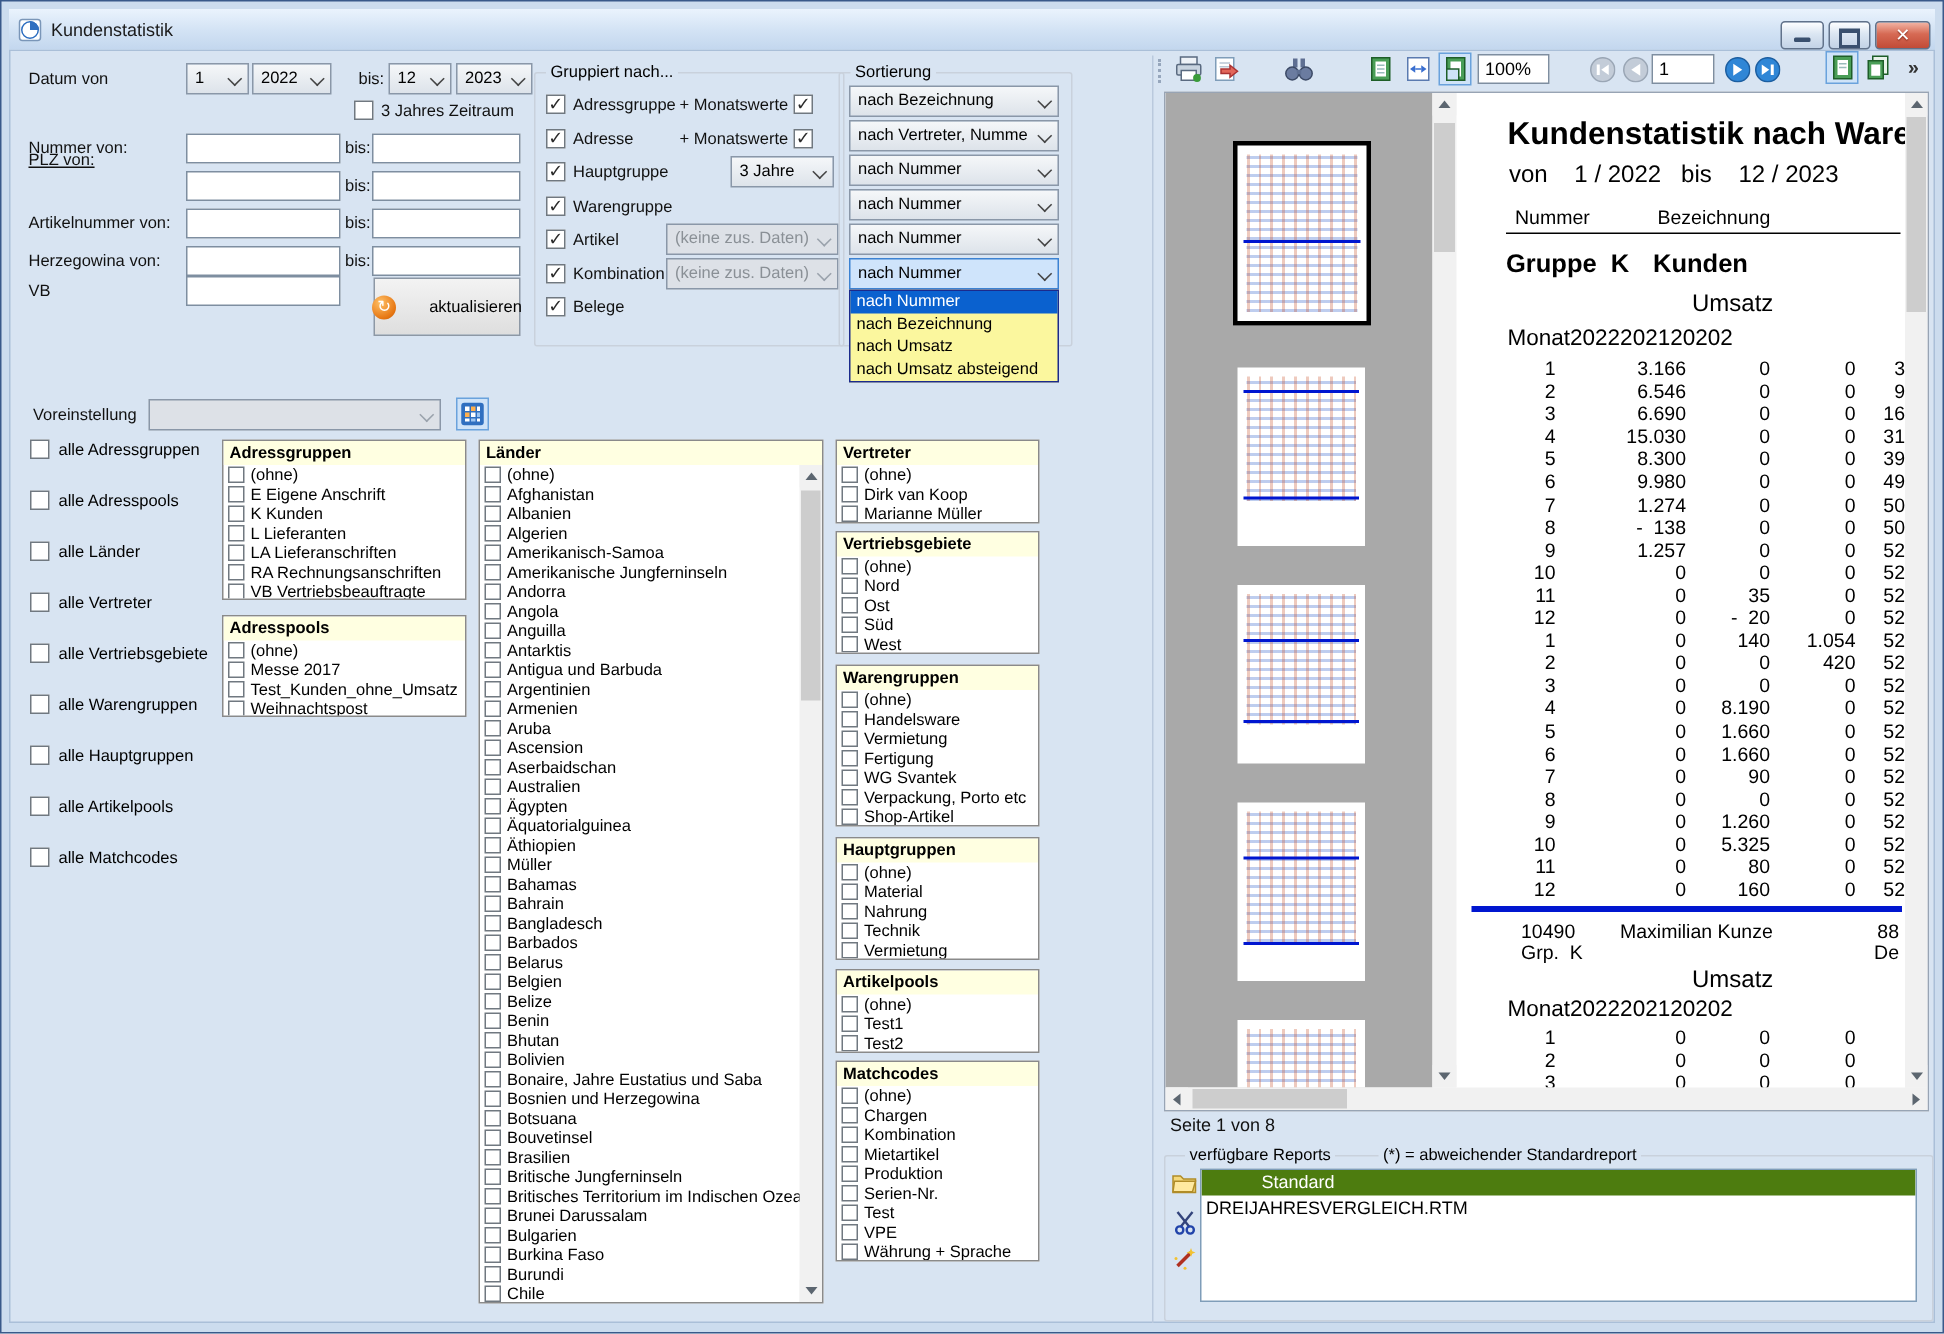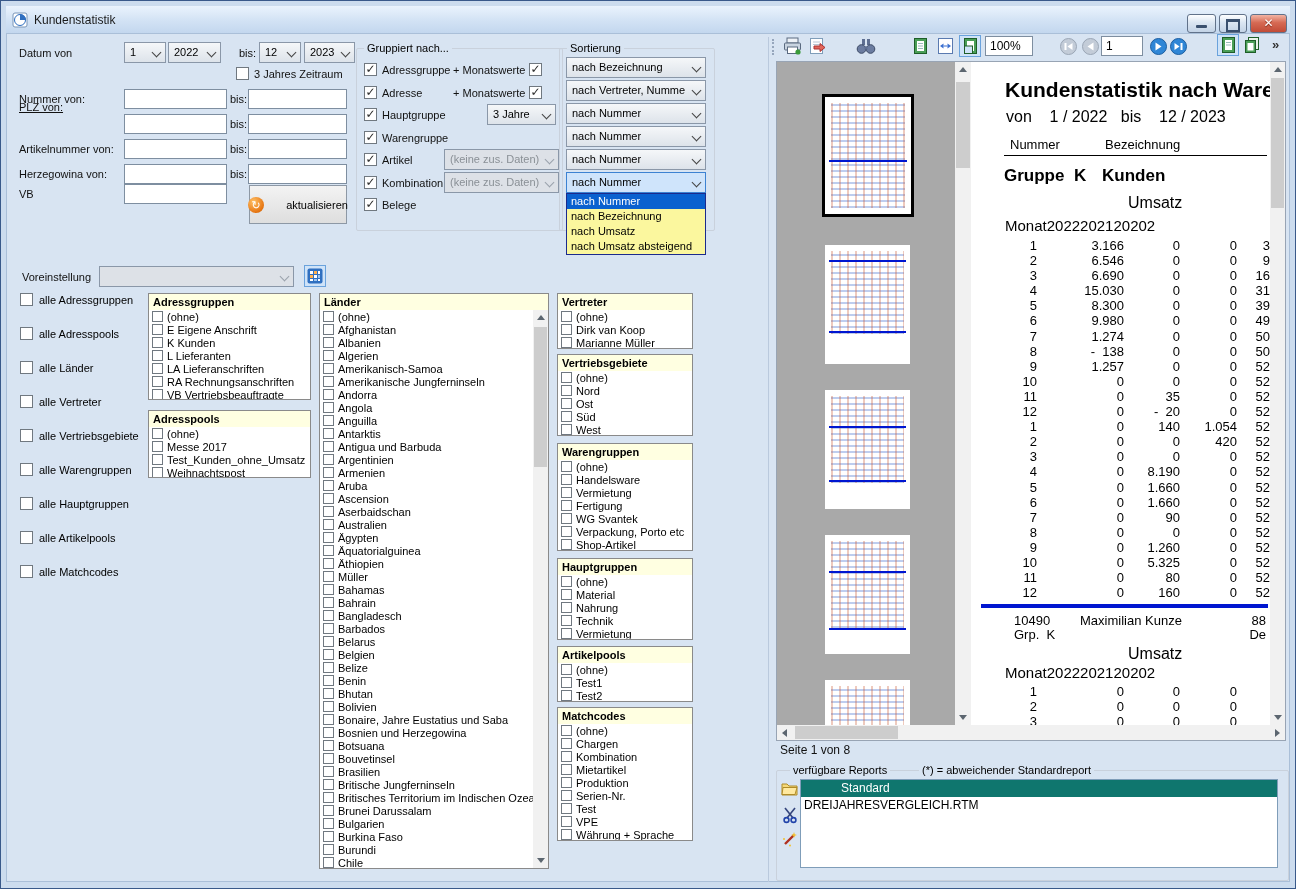--- a/index.html
+++ b/index.html
@@ -64,21 +64,21 @@
   .rhead{font-size:15px;}
   .rhead span{text-align:right;}
   .rrow{height:15.1px;font-size:13px;}
   .rrow span{text-align:right;}
   .rc0{width:32px;}.rc1{width:87px;}.rc2{width:56px;}.rc3{width:57px;}.rc4{width:33px;}
   .rrows{position:absolute;}
   .blue-rule{position:absolute;background:#0016d0;}
   .rbold{font-weight:normal;font-size:13px;}
   .replist{position:absolute;left:799px;top:778px;width:478px;height:89px;background:#fff;border:1px solid #7f9db9;box-sizing:border-box;font-size:12px;overflow:hidden;}
   .replist .rep-row{height:17px;padding:1px 3px 0;box-sizing:border-box;white-space:nowrap;}
-  .replist div.rep-row:first-of-type{background:#0f766e;color:#fff;padding-left:40px;}
+  .replist div.rep-row:first-of-type{background:#4d7c0f;color:#fff;padding-left:40px;}
   .vsep{position:absolute;left:767px;top:36px;width:1px;height:845px;background:#bac9dd;}
   .grip{position:absolute;left:771px;top:38px;width:3px;height:16px;border-left:2px dotted #96a6bc;}
   .chevmore{position:absolute;font-size:13px;font-weight:bold;color:#333;}
 </style>
 </head>
 <body>
 
 <div id="window">
   <div id="client"></div>
 

